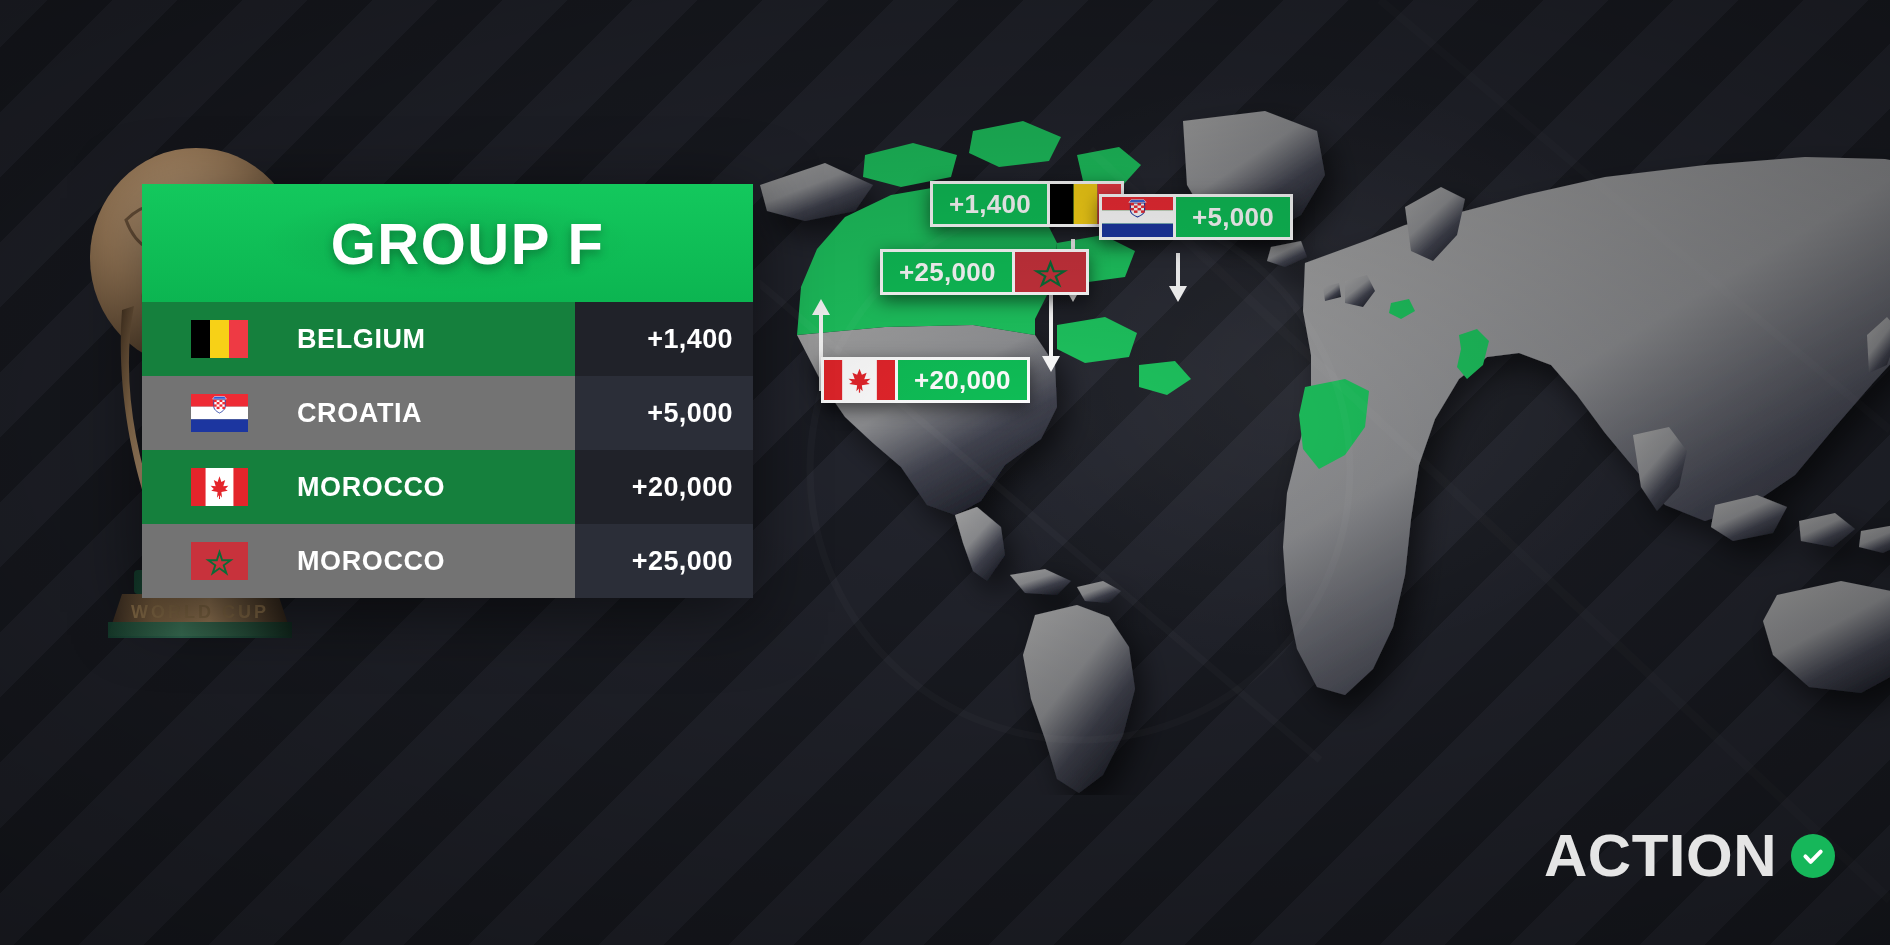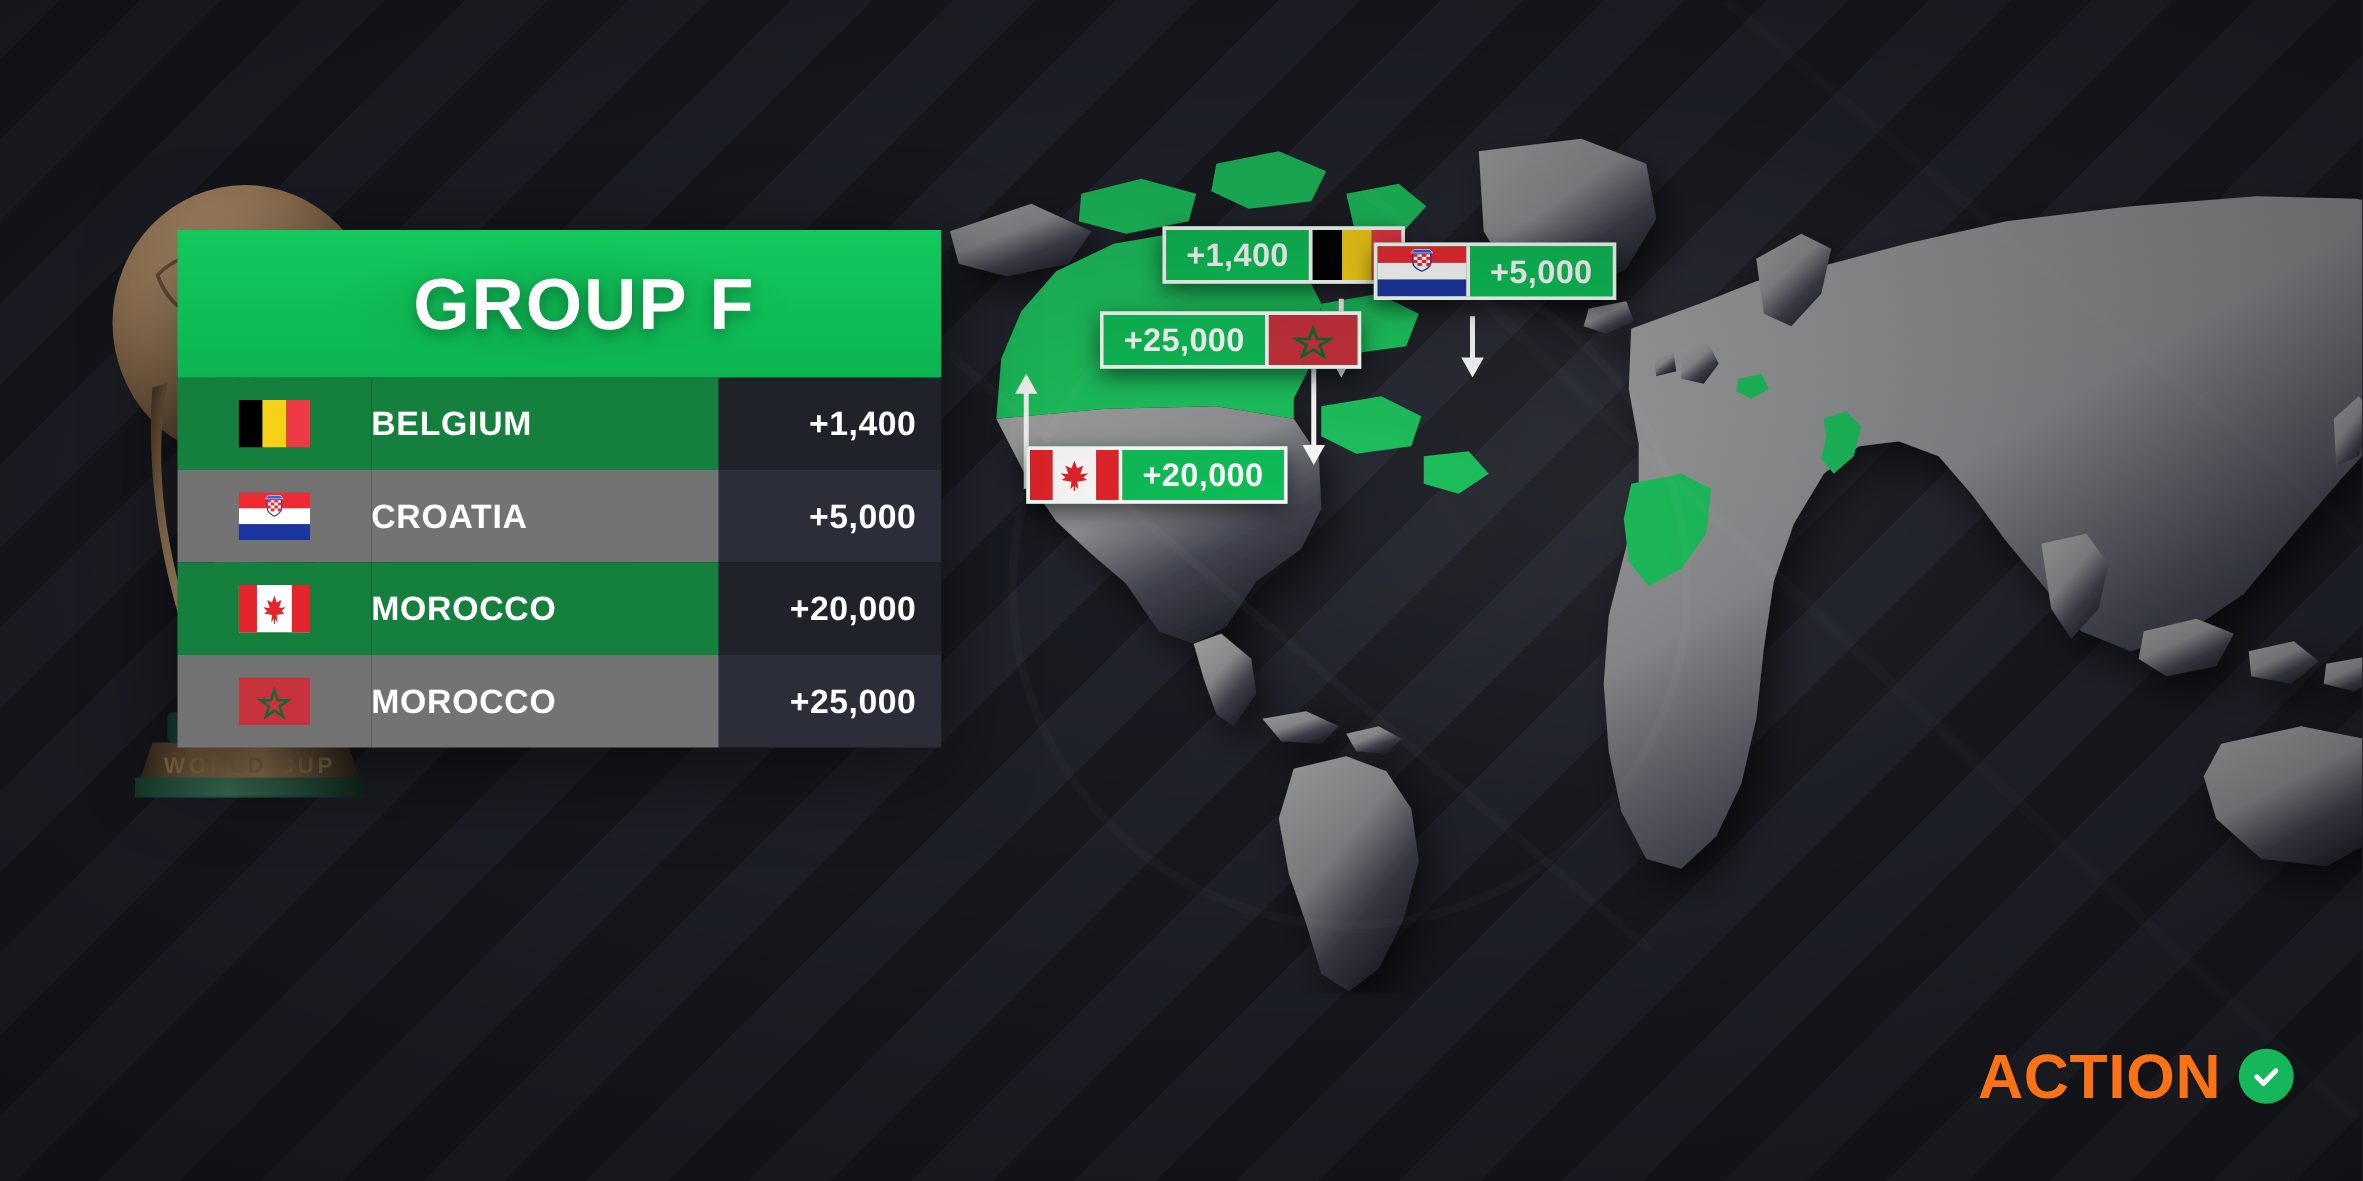--- a/index.html
+++ b/index.html
@@ -96,21 +96,21 @@
   .callout.flag-left .co-flag{ border-right:3px solid #fff; }
   .callout.flag-right .co-flag{ border-left:3px solid #fff; }
 
   .leader{ position:absolute; pointer-events:none; }
 
   
   .logo{
     position:absolute; right:55px; bottom:55px;
     display:flex; align-items:center; gap:14px;
   }
-  .logo-text{ font-size:50px; font-weight:700; color:#f97316; letter-spacing:.5px; }
+  .logo-text{ font-size:60px; font-weight:700; color:#e5e5e5; letter-spacing:.5px; }
   .logo-check{
     width:44px; height:44px; border-radius:50%; background:#16b75a;
     display:flex; align-items:center; justify-content:center;
   }
 </style>
 </head>
 <body>
 
 <div id="stage">
 

